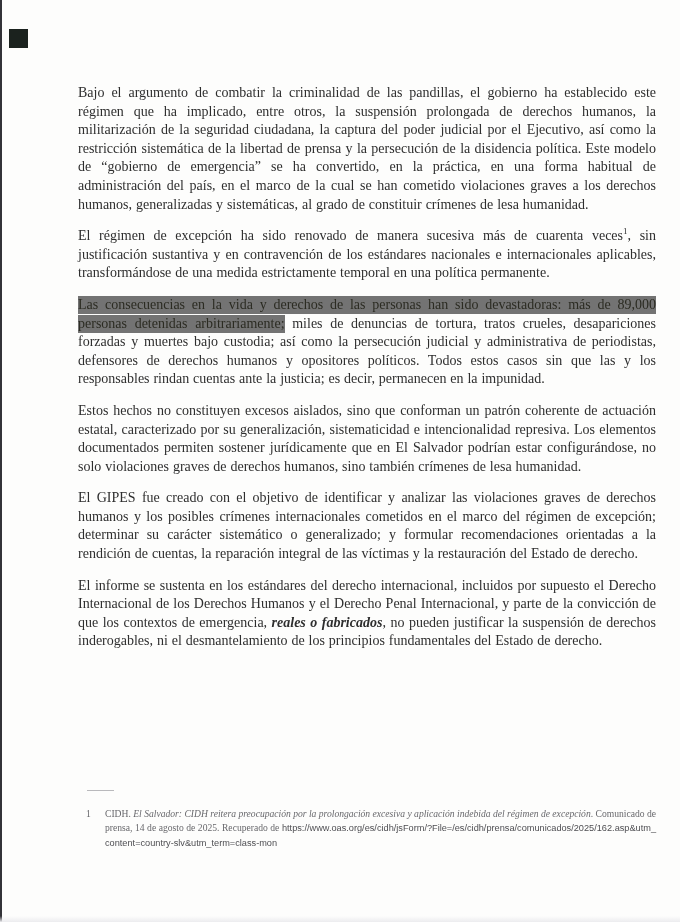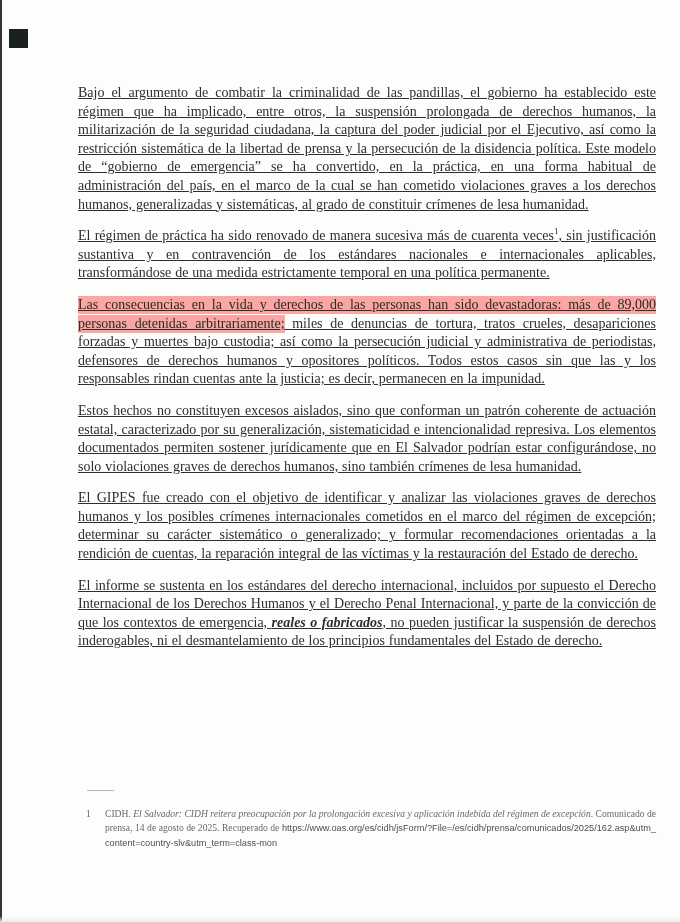--- a/index.html
+++ b/index.html
@@ -28,24 +28,23 @@
     position: absolute; left: 78px; top: 84px;
     width: 578px;
   }
   .content p {
     margin: 0 0 13px 0;
     font-size: 14px;
     line-height: 18.6px;
     color: #2e2e2e;
     text-align: justify;
     word-spacing: 0.4px;
-    text-decoration: underline;
   }
   .seg-highlight {
-    background: #fca5a5;
+    background: #737373;
     color: #2b2b22;
     padding: 1px 0 2px 0;
     box-decoration-break: clone;
     margin-top: 40px;
     -webkit-box-decoration-break: clone;
   }
   .seg-bolditalic { font-weight: bold; font-style: italic; }
   .seg-sup { font-size: 9px; vertical-align: super; line-height: 0; }
   .footnote-area {
     position: absolute; left: 78px; top: 790px;
@@ -87,21 +86,21 @@
 </style>
 </head>
 <body>
 
 <div class="page">
   <div class="left-border"></div>
   <div class="corner-mark"></div>
 
   <main class="content" id="paragraph-container">
       <p><span class="seg-normal">Bajo el argumento de combatir la criminalidad de las pandillas, el gobierno ha establecido este régimen que ha implicado, entre otros, la suspensión prolongada de derechos humanos, la militarización de la seguridad ciudadana, la captura del poder judicial por el Ejecutivo, así como la restricción sistemática de la libertad de prensa y la persecución de la disidencia política. Este modelo de “gobierno de emergencia” se ha convertido, en la práctica, en una forma habitual de administración del país, en el marco de la cual se han cometido violaciones graves a los derechos humanos, generalizadas y sistemáticas, al grado de constituir crímenes de lesa humanidad.</span></p>
-      <p><span class="seg-normal">El régimen de práctica ha sido renovado de manera sucesiva más de cuarenta veces</span><sup class="seg-sup">1</sup><span class="seg-normal">, sin justificación sustantiva y en contravención de los estándares nacionales e internacionales aplicables, transformándose de una medida estrictamente temporal en una política permanente.</span></p>
+      <p><span class="seg-normal">El régimen de excepción ha sido renovado de manera sucesiva más de cuarenta veces</span><sup class="seg-sup">1</sup><span class="seg-normal">, sin justificación sustantiva y en contravención de los estándares nacionales e internacionales aplicables, transformándose de una medida estrictamente temporal en una política permanente.</span></p>
       <p><mark class="seg-highlight">Las consecuencias en la vida y derechos de las personas han sido devastadoras: más de 89,000 personas detenidas arbitrariamente;</mark><span class="seg-normal"> miles de denuncias de tortura, tratos crueles, desapariciones forzadas y muertes bajo custodia; así como la persecución judicial y administrativa de periodistas, defensores de derechos humanos y opositores políticos. Todos estos casos sin que las y los responsables rindan cuentas ante la justicia; es decir, permanecen en la impunidad.</span></p>
       <p><span class="seg-normal">Estos hechos no constituyen excesos aislados, sino que conforman un patrón coherente de actuación estatal, caracterizado por su generalización, sistematicidad e intencionalidad represiva. Los elementos documentados permiten sostener jurídicamente que en El Salvador podrían estar configurándose, no solo violaciones graves de derechos humanos, sino también crímenes de lesa humanidad.</span></p>
       <p><span class="seg-normal">El GIPES fue creado con el objetivo de identificar y analizar las violaciones graves de derechos humanos y los posibles crímenes internacionales cometidos en el marco del régimen de excepción; determinar su carácter sistemático o generalizado; y formular recomendaciones orientadas a la rendición de cuentas, la reparación integral de las víctimas y la restauración del Estado de derecho.</span></p>
       <p><span class="seg-normal">El informe se sustenta en los estándares del derecho internacional, incluidos por supuesto el Derecho Internacional de los Derechos Humanos y el Derecho Penal Internacional, y parte de la convicción de que los contextos de emergencia, </span><span class="seg-bolditalic">reales o fabricados</span><span class="seg-normal">, no pueden justificar la suspensión de derechos inderogables, ni el desmantelamiento de los principios fundamentales del Estado de derecho.</span></p>
     </main>
 
   <div class="footnote-area">
     <div class="footnote-rule"></div>
     <div class="footnote">
       <span class="fn-num">1</span>

